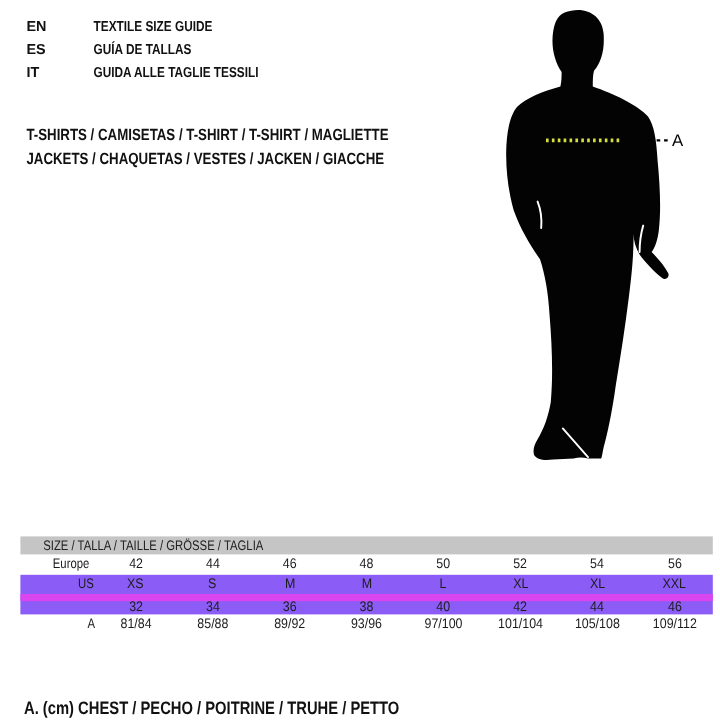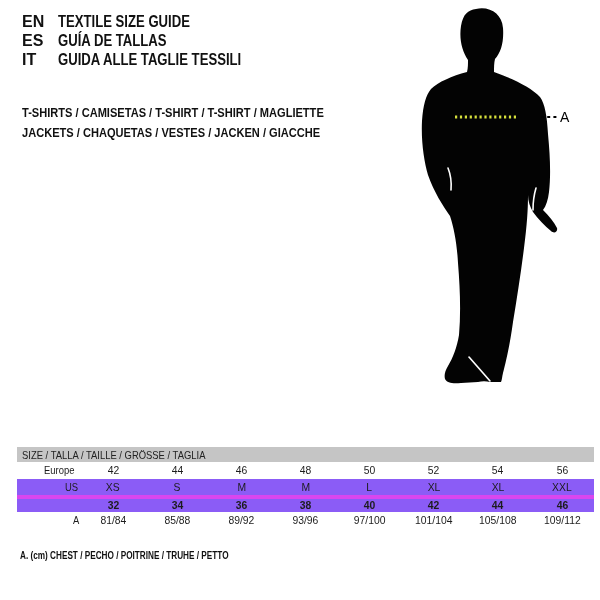--- a/index.html
+++ b/index.html
@@ -6,44 +6,44 @@
   html,body{margin:0;padding:0;background:#fff;}
   .canvas{
     position:relative;width:600px;height:600px;background:#ffffff;overflow:hidden;
     font-family:"Liberation Sans","DejaVu Sans",sans-serif;color:#111;
   }
   .cond{display:inline-block;transform:scaleX(0.82);transform-origin:0 50%;white-space:nowrap;}
   .condc{display:inline-block;transform:scaleX(0.90);transform-origin:50% 50%;white-space:nowrap;}
 
   
   .lang-list{position:absolute;left:22px;top:12px;}
-  .lang-row{display:flex;height:19.4px;align-items:center;font-weight:bold;font-size:16px;}
+  .lang-row{display:flex;height:19.4px;align-items:center;font-weight:bold;font-size:12px;gap:20px;}
   .lang-code{width:36px;flex:0 0 36px;}
   
   .category{position:absolute;left:22px;top:105px;font-weight:bold;font-size:13.5px;}
   .category .cat-line{height:19.8px;display:flex;align-items:flex-start;}
 
   
   .fig-svg{position:absolute;left:410px;top:5px;width:160px;height:385px;}
   .measure-a{position:absolute;left:560px;top:109px;font-size:14px;font-weight:400;color:#000;}
 
   
   .section-title{position:absolute;left:21px;top:420px;font-weight:bold;font-size:13px;}
 
   
   .table{position:absolute;left:17px;top:447px;width:577px;font-size:11.5px;color:#1c1c1c;}
-  .t-head{height:15px;background:#c5c5c5;display:flex;align-items:center;padding-left:5px;box-sizing:border-box;color:#222;}
+  .t-head{height:15px;background:#c5c5c5;display:flex;align-items:center;padding-left:19px;box-sizing:border-box;color:#222;}
   .t-row{display:flex;height:16.5px;align-items:center;box-sizing:border-box;}
   .t-row.shaded{background:#8b5cf6;}
-  .t-row.shaded + .t-row.shaded{border-top:4px solid #d946ef;font-weight:bold;}
+  .t-row.shaded + .t-row.shaded{border-top:6px solid #d946ef;}
   .t-label{width:64px;flex:0 0 64px;padding-left:5px;box-sizing:border-box;text-align:right;}
   .t-cell{flex:1 1 0;text-align:center;}
 
   
-  .footnote{position:absolute;left:20px;top:550px;font-weight:bold;font-size:10px;}
+  .footnote{position:absolute;left:20px;top:582px;font-weight:bold;font-size:15px;}
 </style>
 </head>
 <body>
 
 <div class="canvas">
 
   <div class="lang-list">
     <div class="lang-row">
       <span class="lang-code">EN</span>
       <span class="cond">TEXTILE SIZE GUIDE</span>

